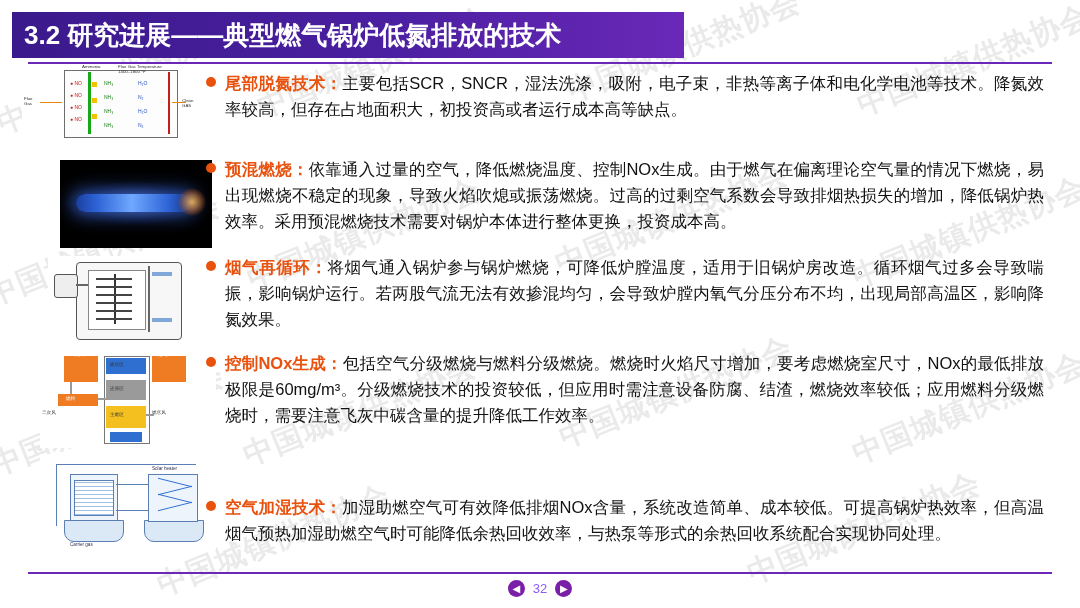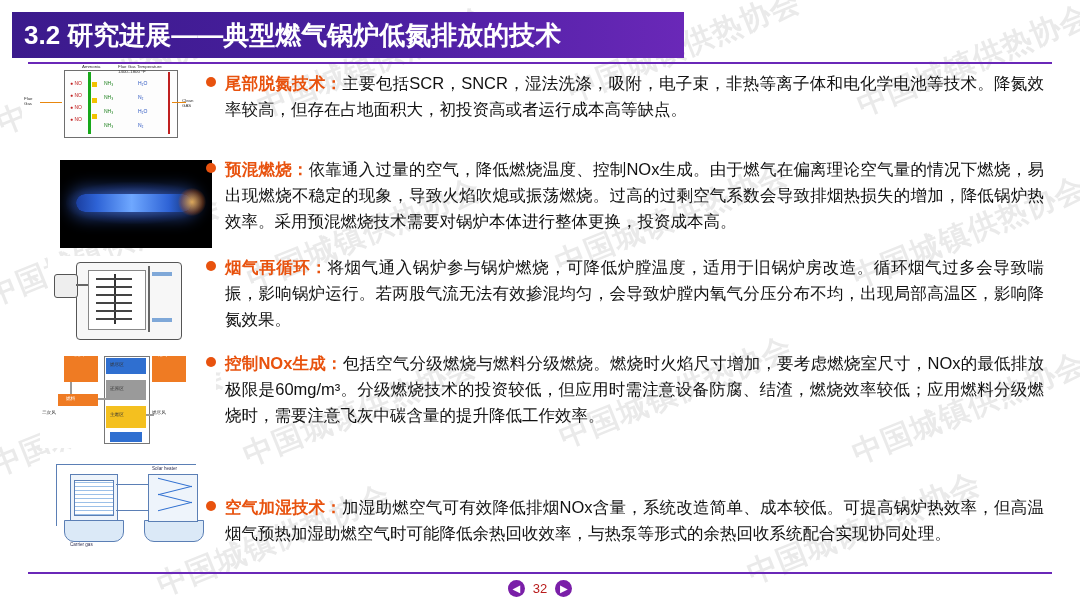--- a/index.html
+++ b/index.html
@@ -133,21 +133,21 @@
     background: #7a1fa8;
     color: #fff;
     font-size: 10px;
     display: flex;
     align-items: center;
     justify-content: center;
     cursor: pointer;
   }
   .pg-num {
     font-size: 13px;
-    color: #b91c1c;
+    color: #8b5cf6;
     font-family: "Liberation Sans", sans-serif;
   }
 
   
   .fig1 {
     left: 22px; top: 8px; width: 196px; height: 82px;
     background: #ffffff;
   }
   .fig1 .box {
     position: absolute; left: 42px; top: 6px; width: 112px; height: 66px;

